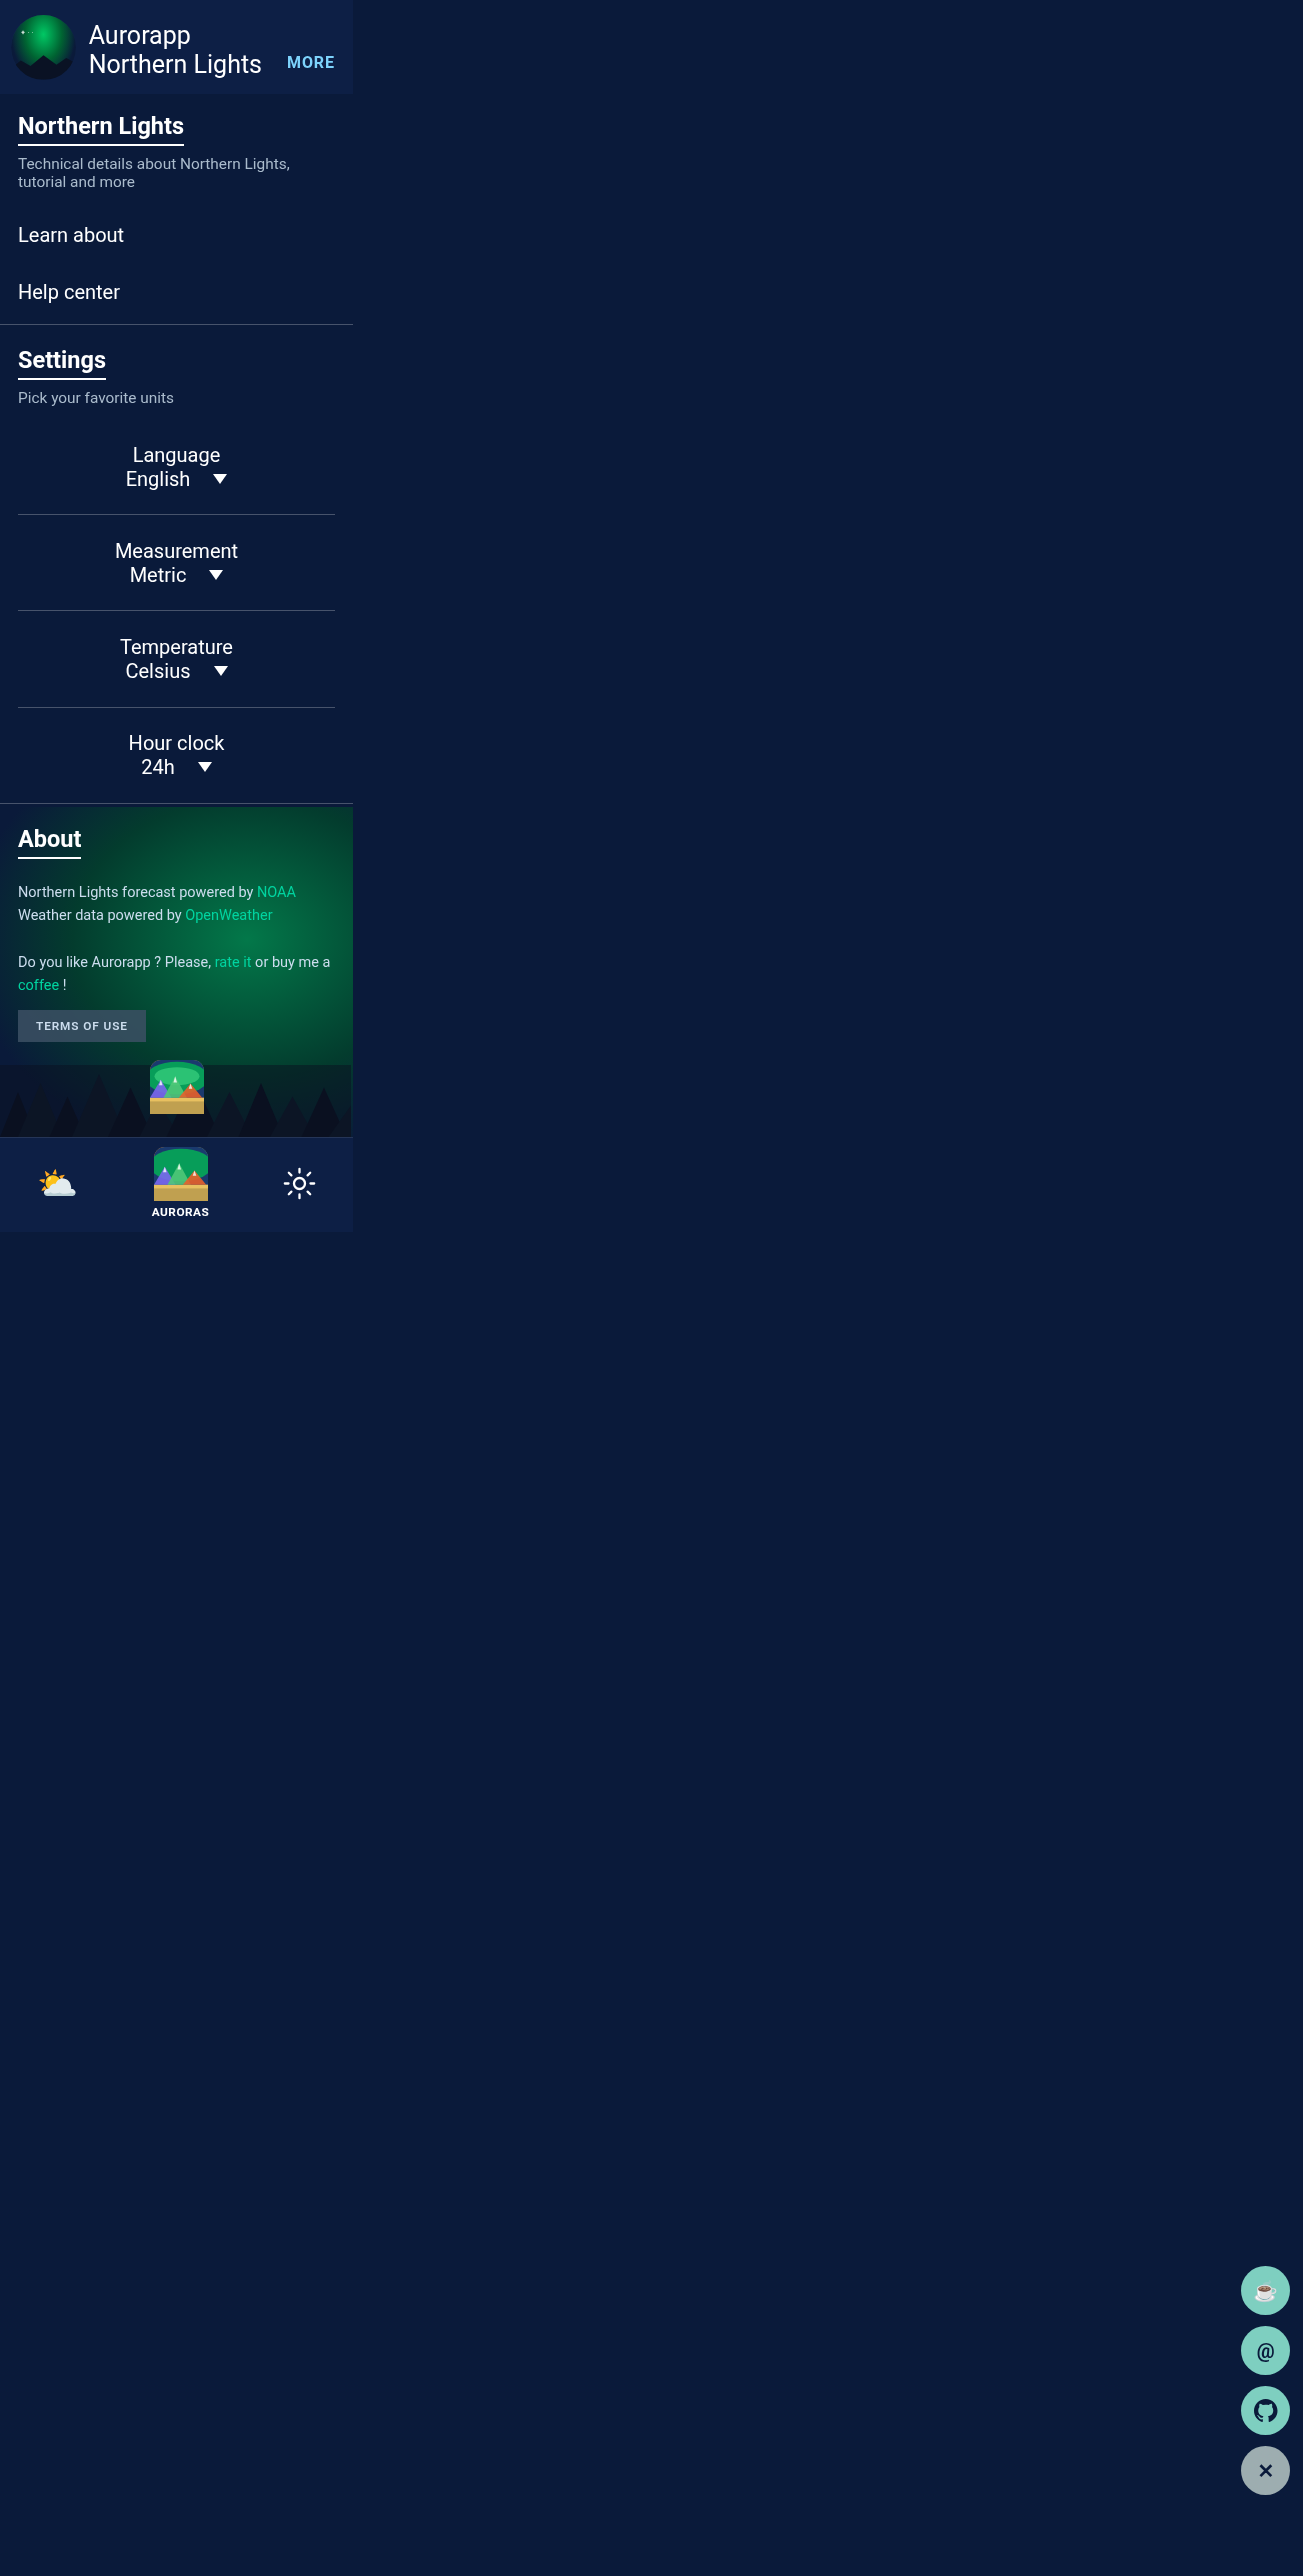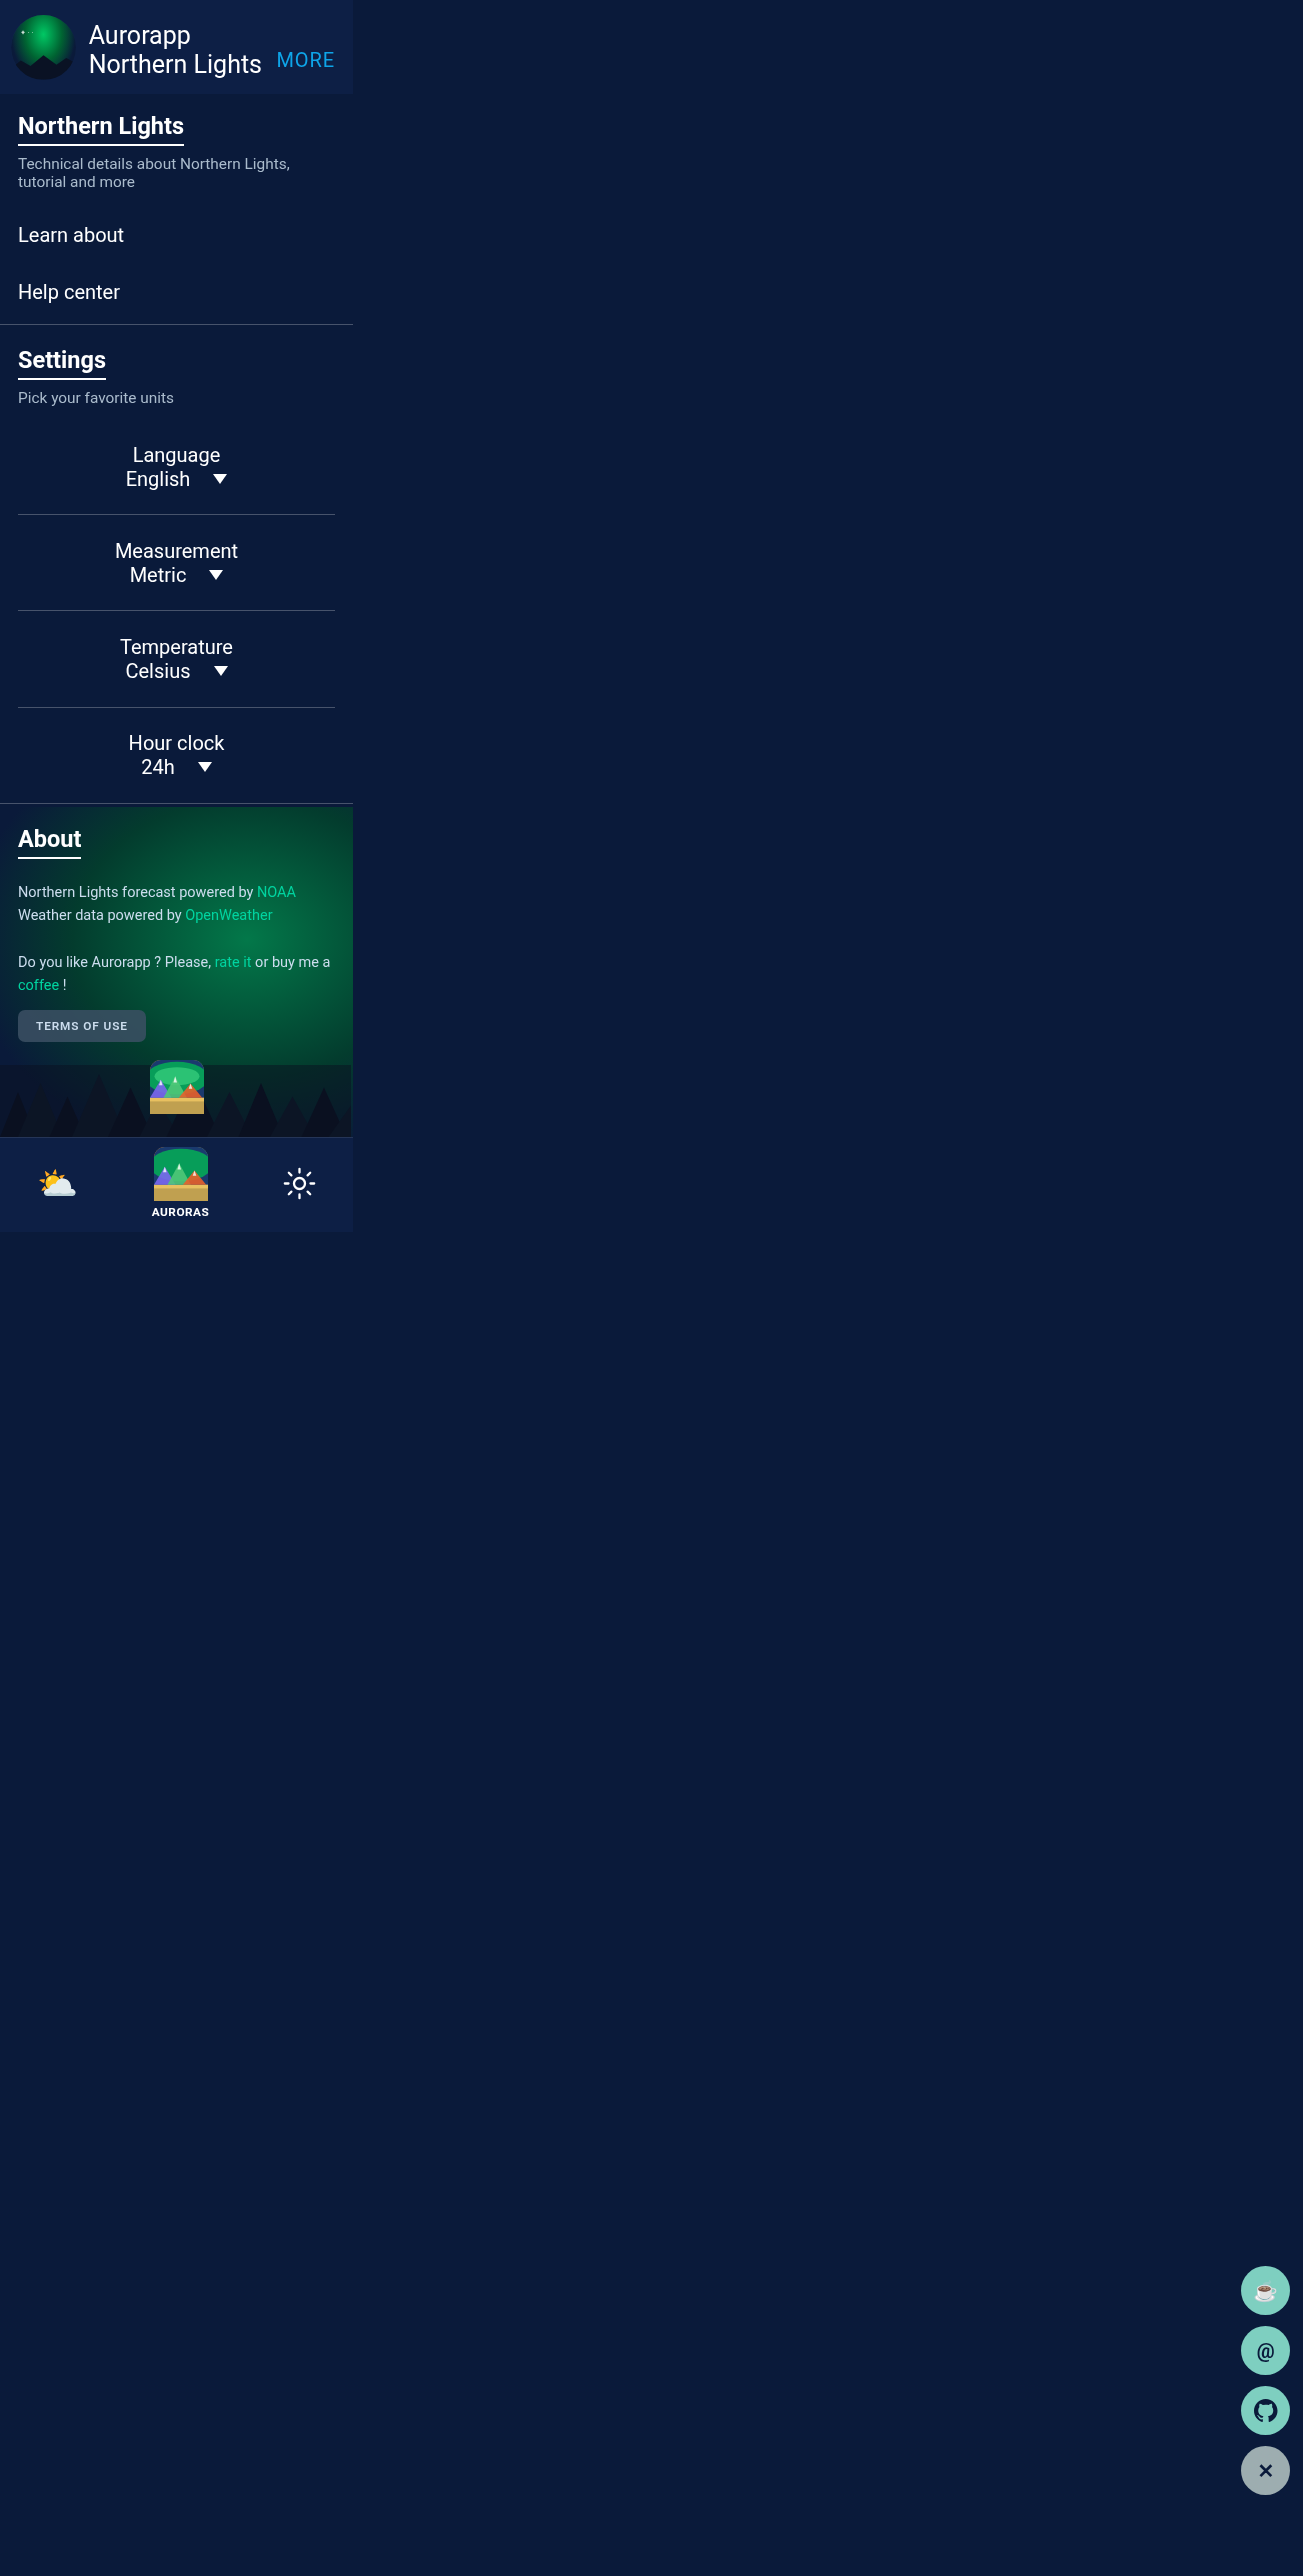--- a/index.html
+++ b/index.html
@@ -64,23 +64,23 @@
       flex: 1;
       padding-left: 12.7px;
     }
     .header-title {
       font-size: 25px;
       font-weight: 400;
       color: #ffffff;
       line-height: 1.15;
     }
     .header-more {
-      font-size: 20px;
-      font-weight: 400;
-      color: #0ea5e9;
+      font-size: 16px;
+      font-weight: 700;
+      color: #7dd3fc;
       letter-spacing: 0.9px;
       padding: 7.2px 3.6px;
       cursor: pointer;
     }
 
     
     .section {
       padding: 18px 18px 9px 18px;
     }
 
@@ -176,21 +176,21 @@
       color: #00d4a0;
     }
     .terms-btn {
       display: inline-block;
       margin-top: 12.7px;
       background: rgba(60,80,100,0.85);
       color: #ccddee;
       font-size: 11.8px;
       letter-spacing: 0.9px;
       padding: 9px 18px;
-      border-radius: 7px;
+      border-radius: 0;
       cursor: pointer;
       font-weight: 600;
     }
 
     
     .about-logo-area {
       display: flex;
       justify-content: center;
       padding: 18px 0 14.5px;
       position: relative;

